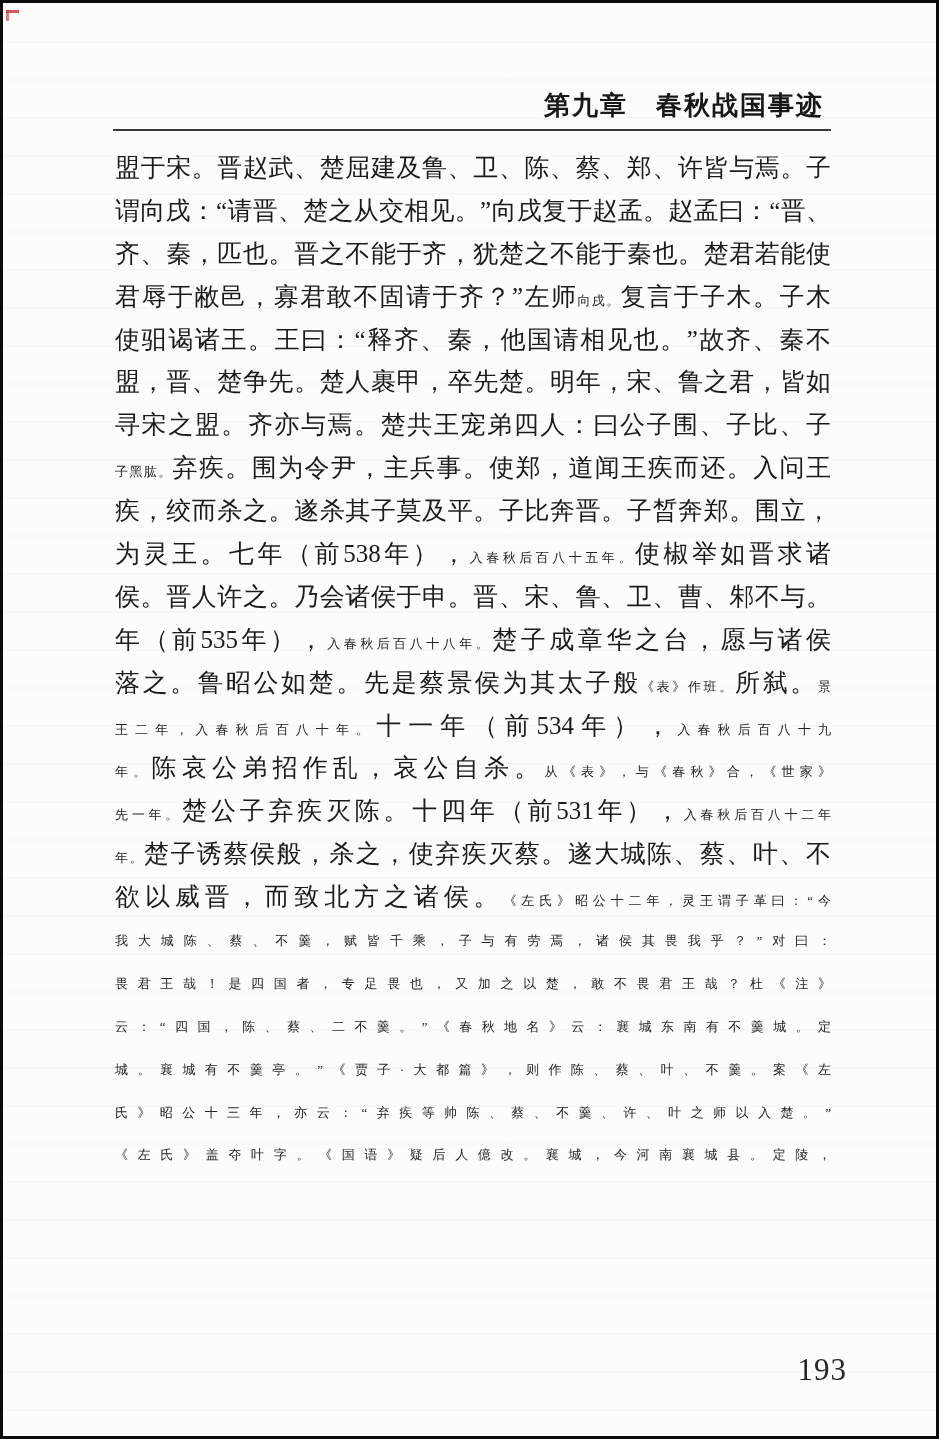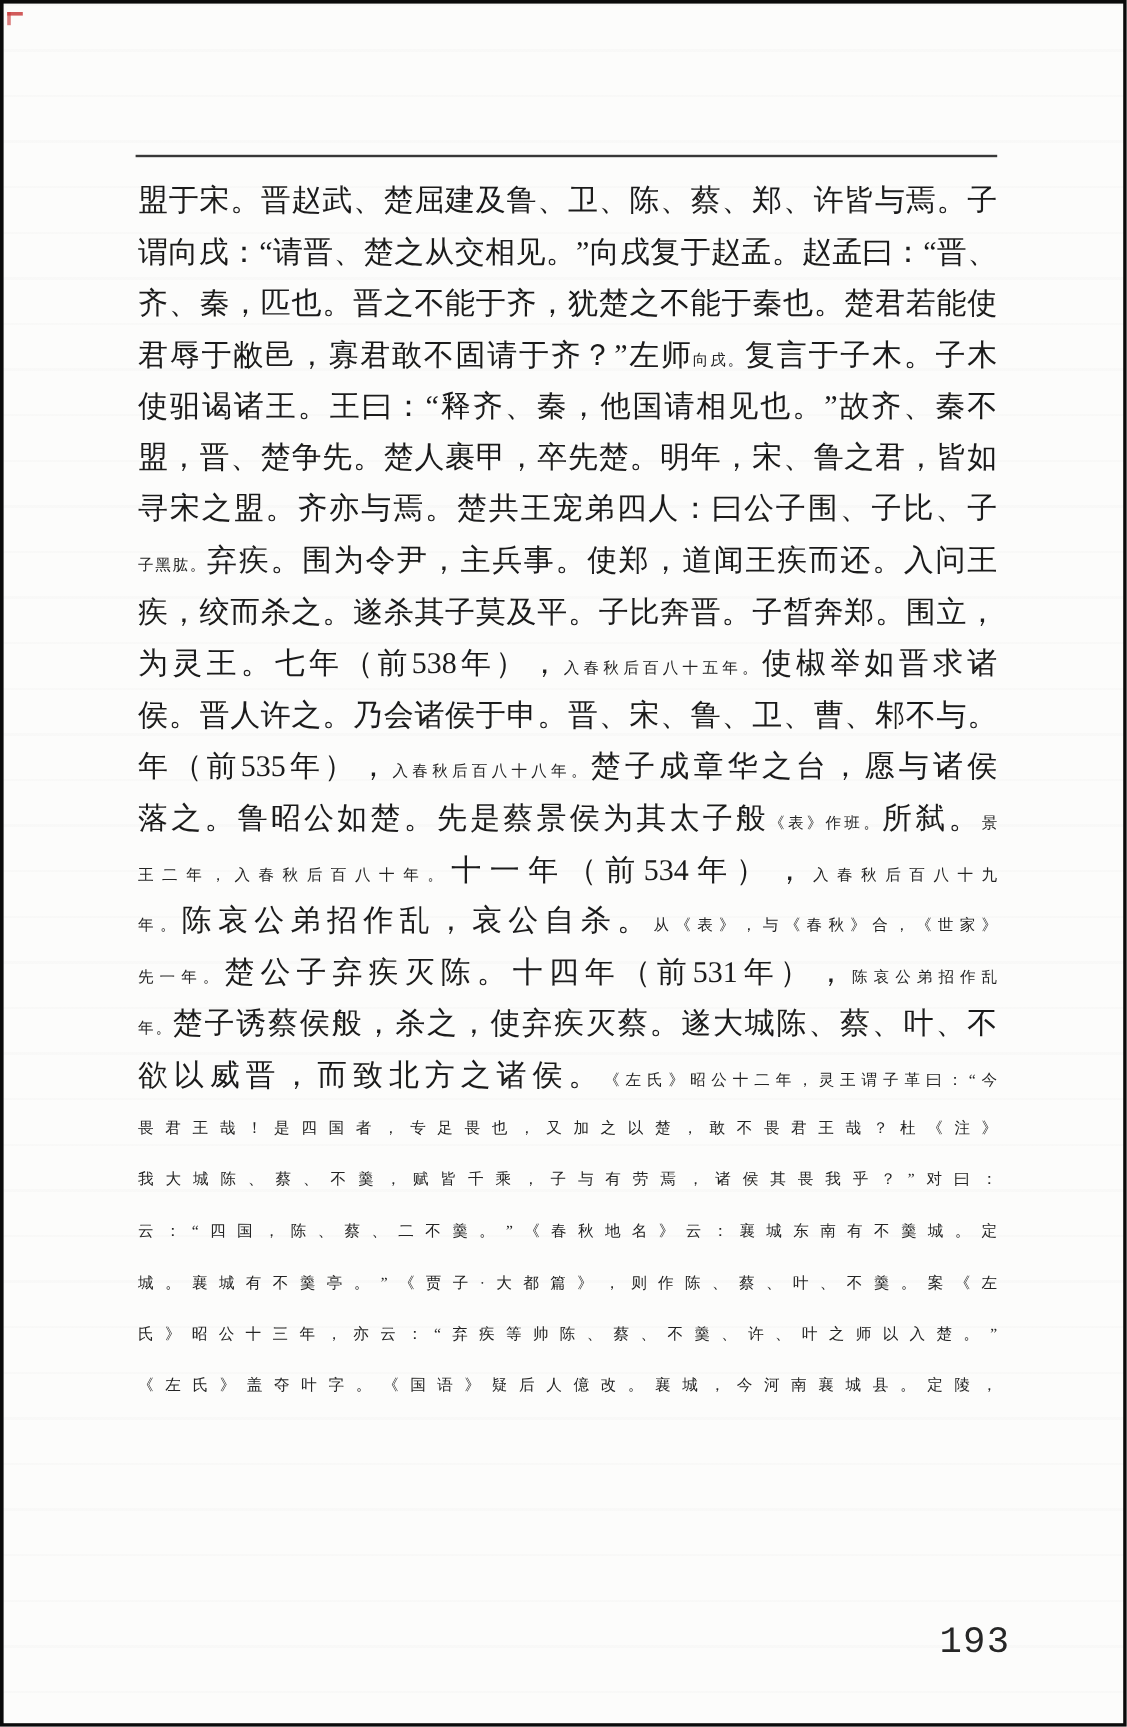--- a/index.html
+++ b/index.html
@@ -38,59 +38,60 @@
     overflow:hidden;
     text-align:justify;
     text-align-last:justify;
     text-justify:inter-character;
     white-space:normal;
   }
   .seg-normal{font-size:25px;color:#1b1b1b;}
   .seg-annotation{font-size:13px;color:#242424;}
   .page-number{
     position:absolute;top:1349px;left:780px;width:64px;
-    text-align:left;
-    font-family:Liberation Mono, monospace;
+    text-align:right;
+    font-family:Liberation Serif, serif;
     font-size:31px;letter-spacing:1px;color:#262626;
   }
 </style>
 </head>
 <body>
 
 <div class="page">
 
   <div class="corner-mark">
     <div class="h"></div>
     <div class="v"></div>
   </div>
 
+  <div class="chapter-heading">第九章　春秋战国事迹</div>
 
   <div class="header-rule"></div>
 
   <div class="body-text">
       <div class="line"><span class="seg-normal">盟于宋。晋赵武、楚屈建及鲁、卫、陈、蔡、郑、许皆与焉。子木</span></div>
       <div class="line"><span class="seg-normal">谓向戌：“请晋、楚之从交相见。”向戌复于赵孟。赵孟曰：“晋、楚、</span></div>
       <div class="line"><span class="seg-normal">齐、秦，匹也。晋之不能于齐，犹楚之不能于秦也。楚君若能使秦</span></div>
       <div class="line"><span class="seg-normal">君辱于敝邑，寡君敢不固请于齐？”左师</span><span class="seg-annotation">向戌。</span><span class="seg-normal">复言于子木。子木</span></div>
       <div class="line"><span class="seg-normal">使驲谒诸王。王曰：“释齐、秦，他国请相见也。”故齐、秦不会。将</span></div>
       <div class="line"><span class="seg-normal">盟，晋、楚争先。楚人裹甲，卒先楚。明年，宋、鲁之君，皆如楚。</span></div>
       <div class="line"><span class="seg-normal">寻宋之盟。齐亦与焉。楚共王宠弟四人：曰公子围、子比、子晳、</span></div>
       <div class="line"><span class="seg-annotation">子黑肱。</span><span class="seg-normal">弃疾。围为令尹，主兵事。使郑，道闻王疾而还。入问王</span></div>
       <div class="line"><span class="seg-normal">疾，绞而杀之。遂杀其子莫及平。子比奔晋。子晳奔郑。围立，是</span></div>
       <div class="line"><span class="seg-normal">为灵王。七年（前538年），</span><span class="seg-annotation">入春秋后百八十五年。</span><span class="seg-normal">使椒举如晋求诸</span></div>
       <div class="line"><span class="seg-normal">侯。晋人许之。乃会诸侯于申。晋、宋、鲁、卫、曹、邾不与。十</span></div>
       <div class="line"><span class="seg-normal">年（前535年），</span><span class="seg-annotation">入春秋后百八十八年。</span><span class="seg-normal">楚子成章华之台，愿与诸侯</span></div>
       <div class="line"><span class="seg-normal">落之。鲁昭公如楚。先是蔡景侯为其太子般</span><span class="seg-annotation">《表》作班。</span><span class="seg-normal">所弑。</span><span class="seg-annotation">景</span></div>
       <div class="line"><span class="seg-annotation">王二年，入春秋后百八十年。</span><span class="seg-normal">十一年（前534年），</span><span class="seg-annotation">入春秋后百八十九</span></div>
       <div class="line"><span class="seg-annotation">年。</span><span class="seg-normal">陈哀公弟招作乱，哀公自杀。</span><span class="seg-annotation">从《表》，与《春秋》合，《世家》</span></div>
-      <div class="line"><span class="seg-annotation">先一年。</span><span class="seg-normal">楚公子弃疾灭陈。十四年（前531年），</span><span class="seg-annotation">陈哀公弟招作乱</span></div>
+      <div class="line"><span class="seg-annotation">先一年。</span><span class="seg-normal">楚公子弃疾灭陈。十四年（前531年），</span><span class="seg-annotation">入春秋后百八十二年</span></div>
       <div class="line"><span class="seg-annotation">年。</span><span class="seg-normal">楚子诱蔡侯般，杀之，使弃疾灭蔡。遂大城陈、蔡、叶、不羹，</span></div>
       <div class="line"><span class="seg-normal">欲以威晋，而致北方之诸侯。</span><span class="seg-annotation">《左氏》昭公十二年，灵王谓子革曰：“今</span></div>
+      <div class="line"><span class="seg-annotation">我大城陈、蔡、不羹，赋皆千乘，子与有劳焉，诸侯其畏我乎？”对曰：</span></div>
       <div class="line"><span class="seg-annotation">畏君王哉！是四国者，专足畏也，又加之以楚，敢不畏君王哉？杜《注》</span></div>
-      <div class="line"><span class="seg-annotation">我大城陈、蔡、不羹，赋皆千乘，子与有劳焉，诸侯其畏我乎？”对曰：</span></div>
       <div class="line"><span class="seg-annotation">云：“四国，陈、蔡、二不羹。”《春秋地名》云：襄城东南有不羹城。定</span></div>
       <div class="line"><span class="seg-annotation">城。襄城有不羹亭。”《贾子·大都篇》，则作陈、蔡、叶、不羹。案《左</span></div>
       <div class="line"><span class="seg-annotation">氏》昭公十三年，亦云：“弃疾等帅陈、蔡、不羹、许、叶之师以入楚。”</span></div>
       <div class="line"><span class="seg-annotation">《左氏》盖夺叶字。《国语》疑后人億改。襄城，今河南襄城县。定陵，</span></div>
     </div>
 
   <div class="page-number">193</div>
 
 </div>
 

